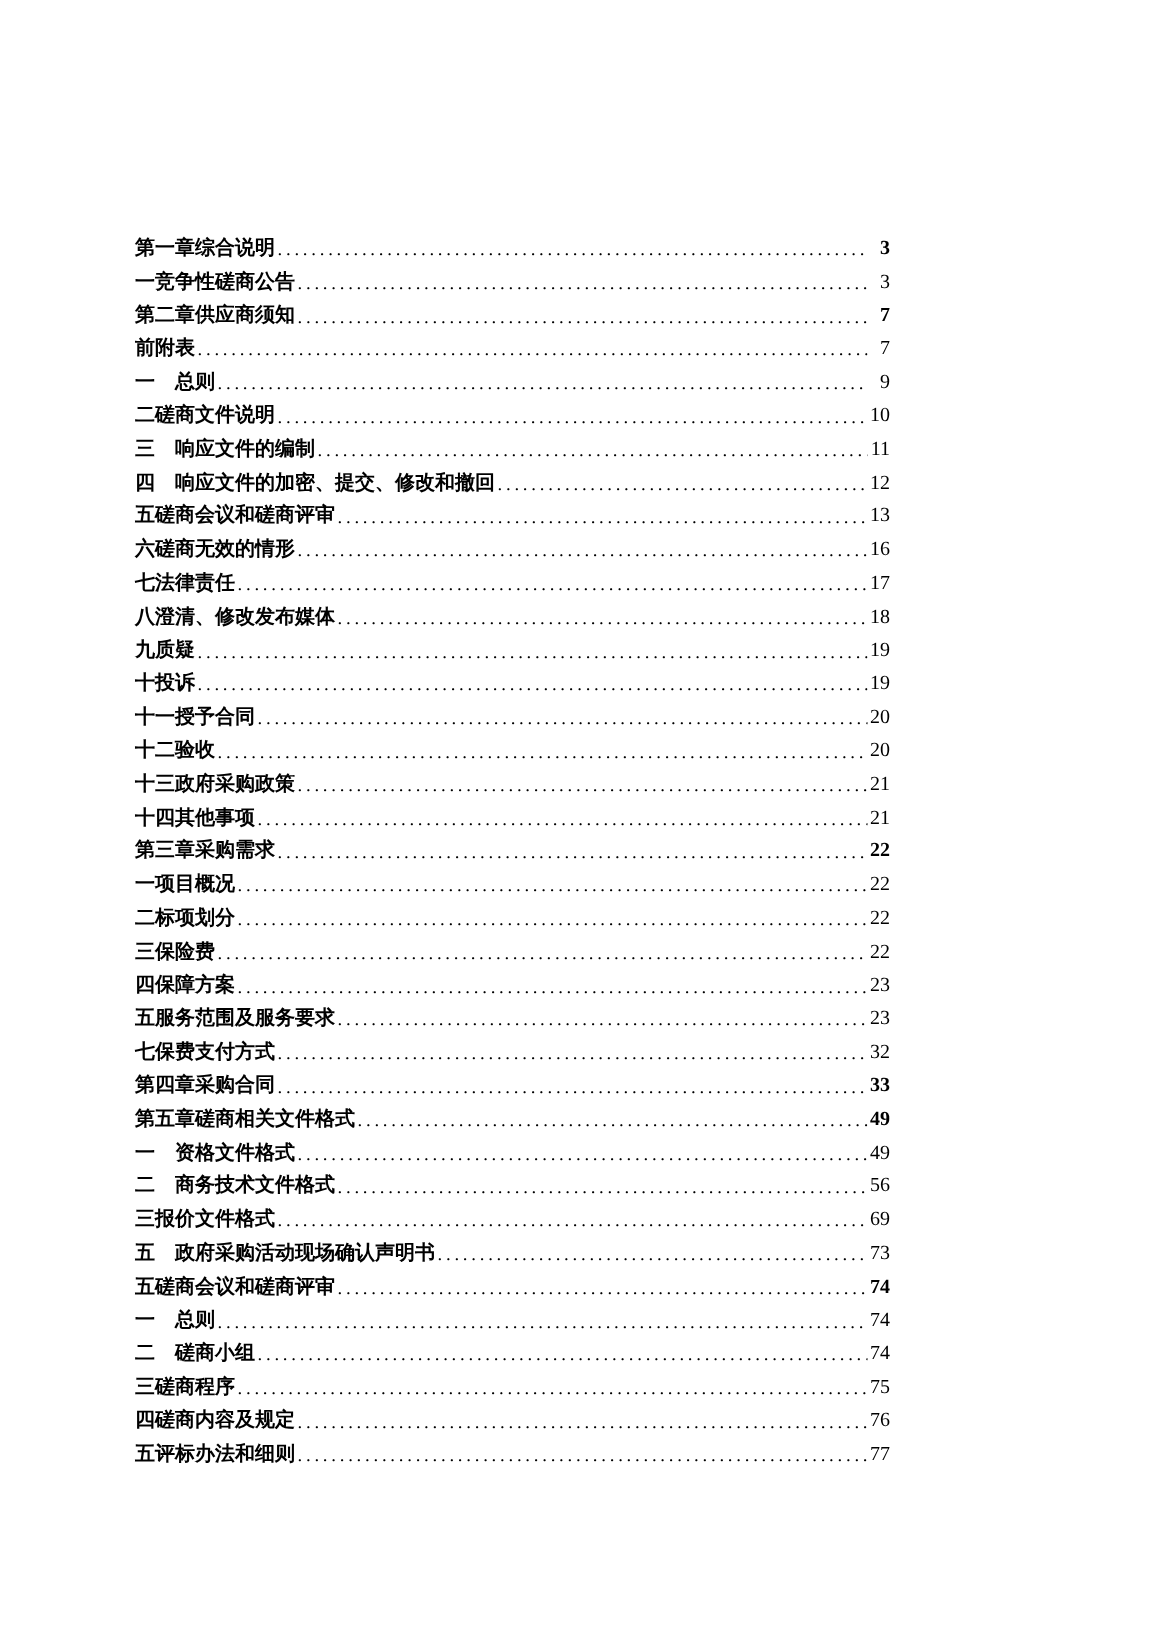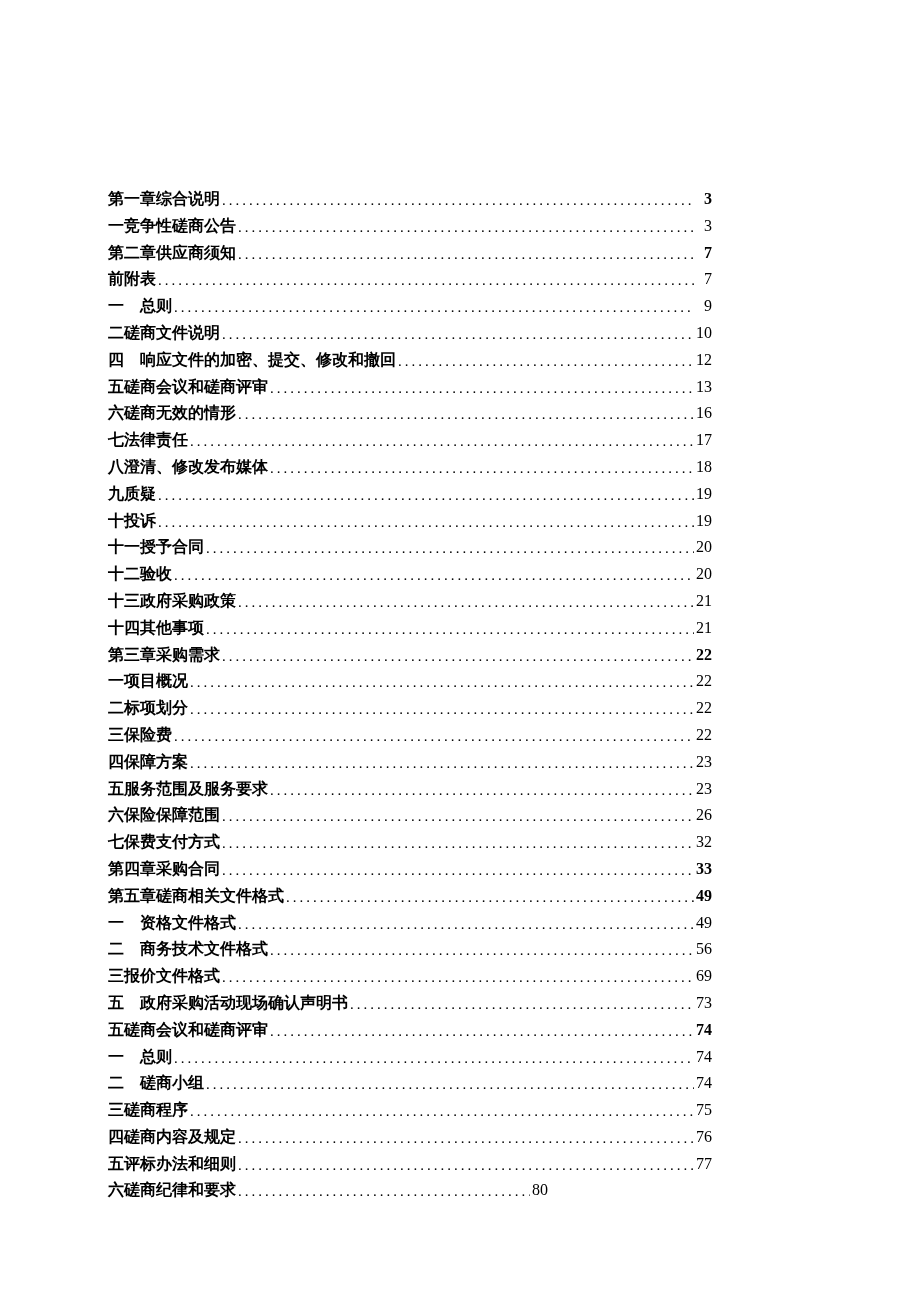--- a/index.html
+++ b/index.html
@@ -83,20 +83,25 @@
         <span class="toc-label">一　总则</span>
         <span class="toc-dots"></span>
         <span class="toc-page">9</span>
       </div>
       <div class="toc-row">
         <span class="toc-label">二磋商文件说明</span>
         <span class="toc-dots"></span>
         <span class="toc-page">10</span>
       </div>
       <div class="toc-row">
+        <span class="toc-label">三　响应文件的编制</span>
+        <span class="toc-dots"></span>
+        <span class="toc-page">11</span>
+      </div>
+      <div class="toc-row">
         <span class="toc-label">四　响应文件的加密、提交、修改和撤回</span>
         <span class="toc-dots"></span>
         <span class="toc-page">12</span>
       </div>
       <div class="toc-row">
         <span class="toc-label">五磋商会议和磋商评审</span>
         <span class="toc-dots"></span>
         <span class="toc-page">13</span>
       </div>
       <div class="toc-row">
@@ -168,25 +173,20 @@
         <span class="toc-label">四保障方案</span>
         <span class="toc-dots"></span>
         <span class="toc-page">23</span>
       </div>
       <div class="toc-row">
         <span class="toc-label">五服务范围及服务要求</span>
         <span class="toc-dots"></span>
         <span class="toc-page">23</span>
       </div>
       <div class="toc-row">
-        <span class="toc-label">六保险保障范围</span>
-        <span class="toc-dots"></span>
-        <span class="toc-page">26</span>
-      </div>
-      <div class="toc-row">
         <span class="toc-label">七保费支付方式</span>
         <span class="toc-dots"></span>
         <span class="toc-page">32</span>
       </div>
       <div class="toc-row bold">
         <span class="toc-label">第四章采购合同</span>
         <span class="toc-dots"></span>
         <span class="toc-page">33</span>
       </div>
       <div class="toc-row bold">
@@ -236,21 +236,15 @@
       </div>
       <div class="toc-row">
         <span class="toc-label">四磋商内容及规定</span>
         <span class="toc-dots"></span>
         <span class="toc-page">76</span>
       </div>
       <div class="toc-row">
         <span class="toc-label">五评标办法和细则</span>
         <span class="toc-dots"></span>
         <span class="toc-page">77</span>
-      </div>
-      <div class="toc-row">
-        <span class="toc-label">六磋商纪律和要求</span>
-        <span class="toc-dots" style="flex: 0 0 auto; width: 290px;"></span>
-        <span class="toc-page">80</span>
-        <span style="flex: 1 1 auto;"></span>
       </div>
     </div>
 </div>
 
 </body></html>

